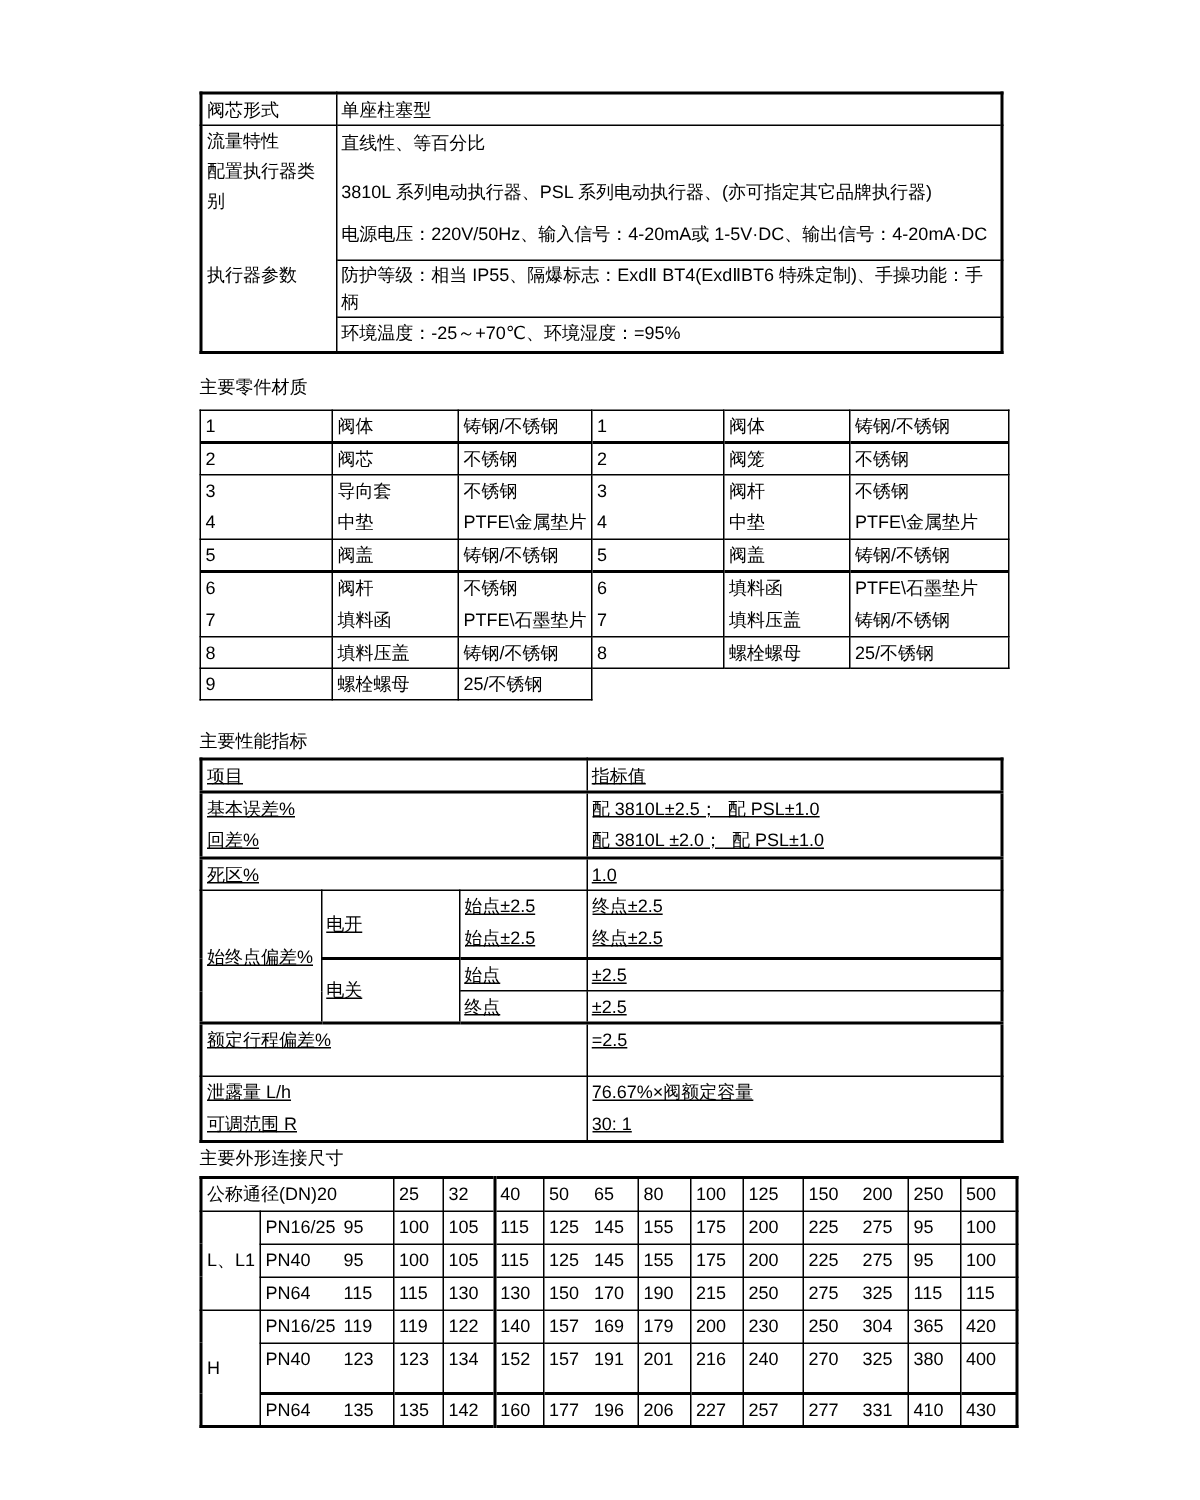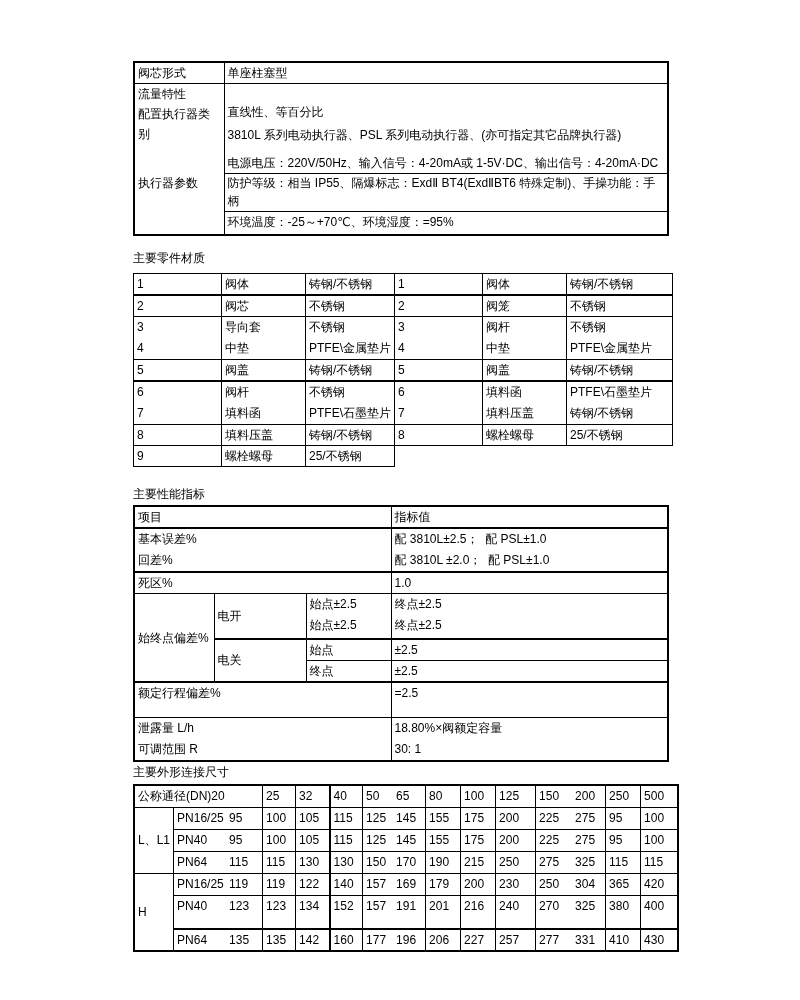--- a/index.html
+++ b/index.html
@@ -37,22 +37,22 @@
       <td>阀芯形式</td>
       <td>单座柱塞型</td>
     </tr>
     <tr style="height:90px">
       <td rowspan="3" class="speclabels">
         <div>流量特性</div>
         <div class="wrapdiv">配置执行器类别</div>
         <div style="margin-top:29px">执行器参数</div>
       </td>
       <td>
-        <div style="margin-top:18px">直线性、等百分比</div>
-        <div style="margin-top:3px">3810L 系列电动执行器、PSL 系列电动执行器、(亦可指定其它品牌执行器)</div>
+        <div style="margin-top:1px">直线性、等百分比</div>
+        <div style="margin-top:13px">3810L 系列电动执行器、PSL 系列电动执行器、(亦可指定其它品牌执行器)</div>
         <div style="margin-top:8px">电源电压：220V/50Hz、输入信号：4-20mA或 1-5V·DC、输出信号：4-20mA·DC</div>
       </td>
     </tr>
     <tr style="height:38px">
       <td class="wrap" style="line-height:18px">防护等级：相当 IP55、隔爆标志：ExdⅡ BT4(ExdⅡBT6 特殊定制)、手操功能：手柄</td>
     </tr>
     <tr style="height:23px">
       <td>环境温度：-25～+70℃、环境湿度：=95%</td>
     </tr>
   </tbody>
@@ -158,21 +158,21 @@
       <td>9</td>
       <td>螺栓螺母</td>
       <td>25/不锈钢</td>
       <td colspan="3" class="nb"></td>
     </tr>
   </tbody>
     </table>
 
   <div class="title" style="left:133px;top:484px">主要性能指标</div>
 
-  <table class="abs t2" style="left:133px;top:505px;">
+  <table class="abs t2" style="left:133px;top:505px;text-decoration:underline;">
     <colgroup>
         <col style="width:80px">
         <col style="width:92px">
         <col style="width:85px">
         <col style="width:277px">
       </colgroup>
     <tbody>
         <tr style="height:20px">
       <td colspan="3" class="bb2">项目</td>
       <td class="bb2">指标值</td>
@@ -215,21 +215,21 @@
     <tr style="height:35px">
       <td colspan="3">额定行程偏差%</td>
       <td>=2.5</td>
     </tr>
     <tr style="height:43px">
       <td colspan="3" class="dual">
         <div>泄露量 L/h</div>
         <div>可调范围 R</div>
       </td>
       <td class="dual">
-        <div>18.80%×阀额定容量</div>
+        <div>76.67%×阀额定容量</div>
         <div>30: 1</div>
       </td>
     </tr>
   </tbody>
     </table>
 
   <div class="title" style="left:133px;top:762px">主要外形连接尺寸</div>
 
   <table class="abs t2" style="left:133px;top:784px;">
     <colgroup>

